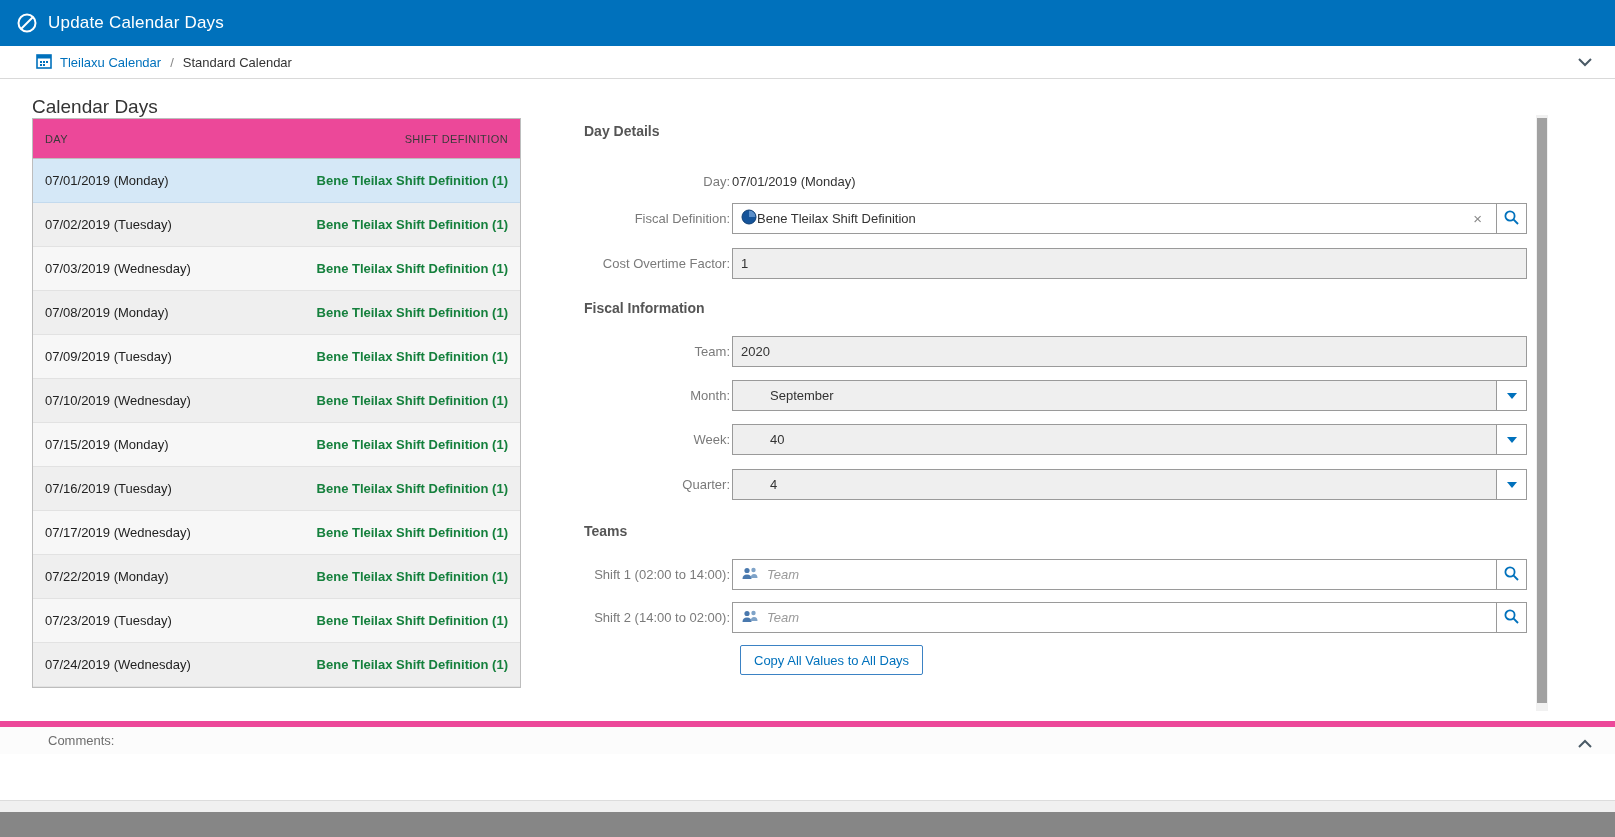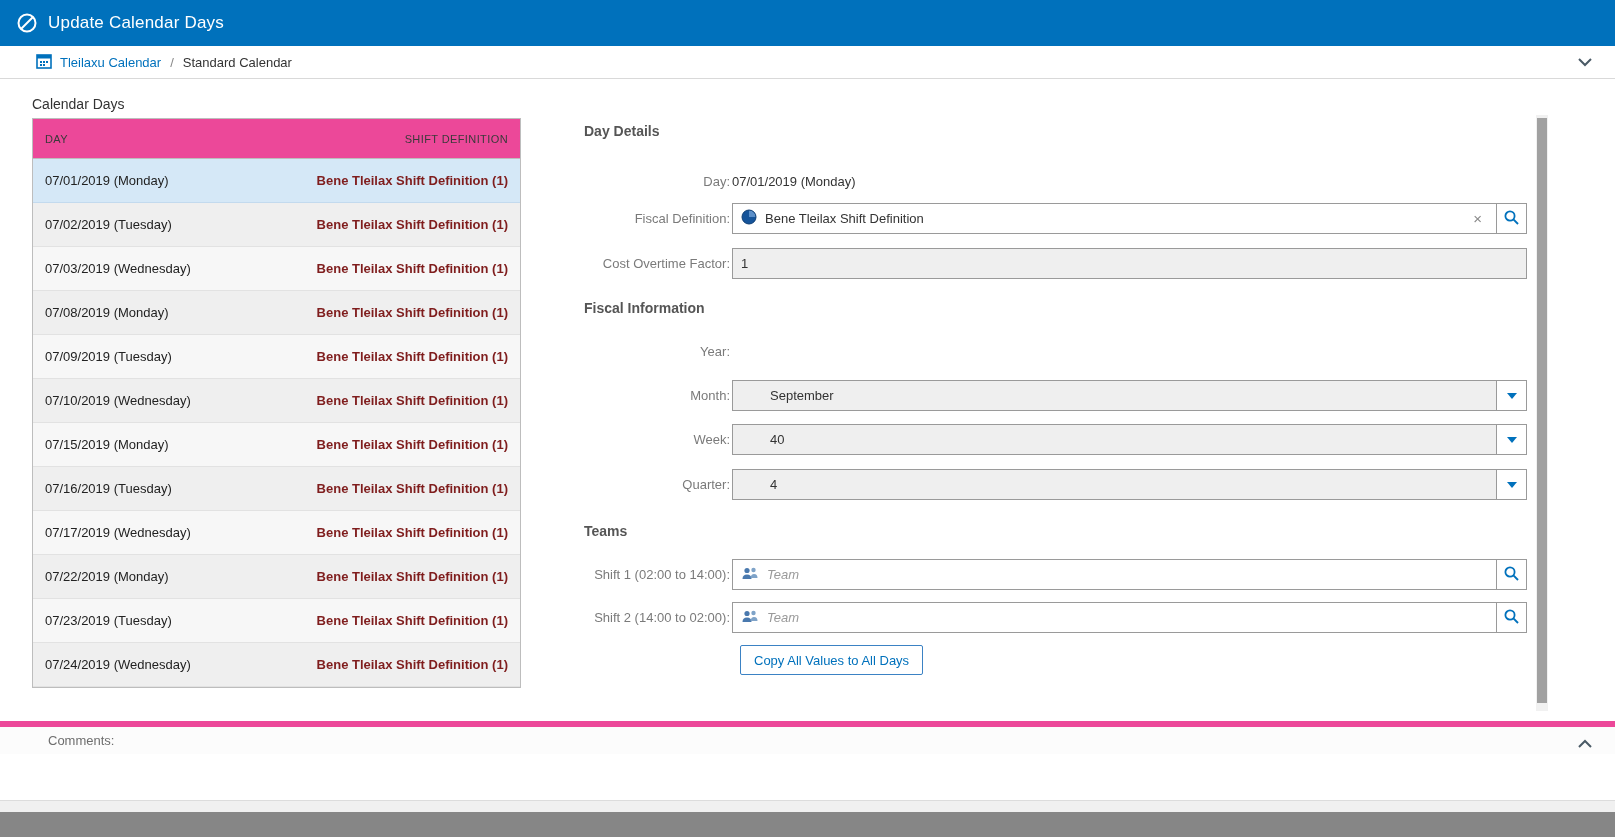--- a/index.html
+++ b/index.html
@@ -26,39 +26,39 @@
     position:absolute; top:46px; left:0; width:1615px; height:33px;
     background:#fff; border-bottom:1px solid #D9D9D9;
     display:flex; align-items:center; padding:0 16px 0 36px; font-size:13px;
   }
   .crumb-link { color:#0071BC; margin-left:8px; cursor:pointer; }
   .crumb-sep { color:#888; margin:0 9px; }
   .crumb-current { color:#333; }
   .crumb-collapse { position:absolute; right:22px; top:9px; cursor:pointer; }
 
   
-  .cal-days-title { position:absolute; left:32px; top:96px; font-size:14px; color:#333; }
+  .cal-days-title { position:absolute; left:32px; top:96px; font-size:19px; color:#333; }
   .cal-table {
     position:absolute; left:32px; top:118px; width:489px;
     border:1px solid #BDBDBD; background:#fff;
   }
   .cal-thead {
     height:40px; background:#ec4899; border-bottom:1px solid #BDBDBD;
     display:flex; justify-content:space-between; align-items:center;
     padding:0 12px; font-size:11px; color:#3A3A3A; letter-spacing:.4px;
   }
   .cal-row {
     height:44px; display:flex; justify-content:space-between; align-items:center;
     padding:0 12px; border-bottom:1px solid #E2E2E2; cursor:pointer;
   }
   .cal-tbody .cal-row:nth-child(odd)  { background:#F7F7F7; }
   .cal-tbody .cal-row:nth-child(even) { background:#EFEFEF; }
   .cal-tbody .cal-row.selected { background:#D5E8F7; border-bottom-color:#C3DAEE; }
   .cal-row .cday { font-size:13px; color:#222; }
-  .cal-row .cshift { font-size:13px; font-weight:bold; color:#7f1d1d; }
+  .cal-row .cshift { font-size:13px; font-weight:bold; color:#15803d; }
 
   
   .section-title { position:absolute; left:584px; font-size:14px; font-weight:bold; color:#555; }
   .frow {
     position:absolute; left:556px; width:971px; height:31px;
     display:flex; align-items:center;
   }
   .flabel {
     width:176px; flex-shrink:0; text-align:right; padding-right:2px;
     color:#7A7A7A; font-size:13px;
@@ -70,21 +70,21 @@
     flex:1; height:31px; border:1px solid #9A9A9A; background:#fff;
     display:flex; align-items:center; padding:0 8px; font-size:13px; color:#333;
   }
   .tb.gray { background:#EFEFEF; }
   input.plain {
     border:none; outline:none; background:transparent; flex:1;
     font-family:"Liberation Sans", sans-serif; font-size:13px; color:#333; height:27px;
   }
   input.plain::placeholder { color:#9A9A9A; font-style:italic; }
 
-  .combo-text { flex:1; margin-left:8px; }
+  .combo-text { flex:1; }
   .clear-x { color:#8A8A8A; font-size:15px; padding:0 6px; cursor:pointer; line-height:1; }
 
   .icon-btn {
     width:31px; height:31px; border:1px solid #9A9A9A; background:#fff;
     margin-left:-1px; display:flex; align-items:center; justify-content:center; cursor:pointer;
     flex-shrink:0;
   }
 
   .select-box { flex:1; height:31px; border:1px solid #9A9A9A; background:#EFEFEF; display:flex;padding-left:29px; }
   .select-value { flex:1; display:flex; align-items:center; padding:0 8px; color:#333; }
@@ -271,21 +271,26 @@
   <div class="ffield">
     <div class="tb gray">
       <input class="plain" value="1" style="">
     </div>
   </div>
 </div>
 
 <div class="section-title" style="top:300px">Fiscal Information</div>
 
 <div class="frow" style="top:336px">
-  <span class="flabel">Year:</span>
+  <span class="flabel">Team:</span>
+  <div class="ffield">
+    <div class="tb gray">
+      <input class="plain" value="2020" style="">
+    </div>
+  </div>
 </div>
 
 <div class="frow" style="top:380px">
   <span class="flabel">Month:</span>
   <div class="ffield">
     <div class="select-box">
       <span class="select-value">September</span>
       <span class="select-btn">
         <span class="tri-down"></span>
       </span>

